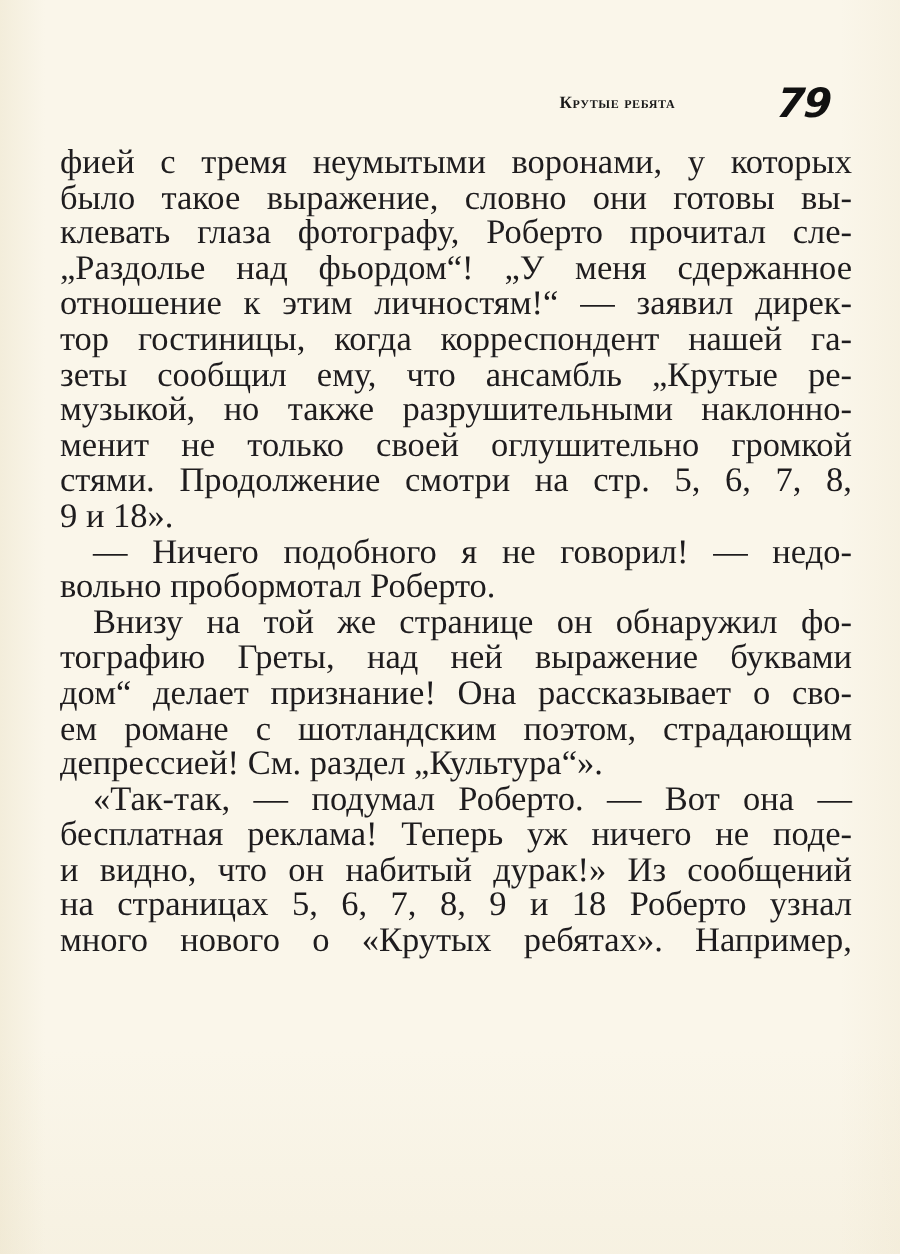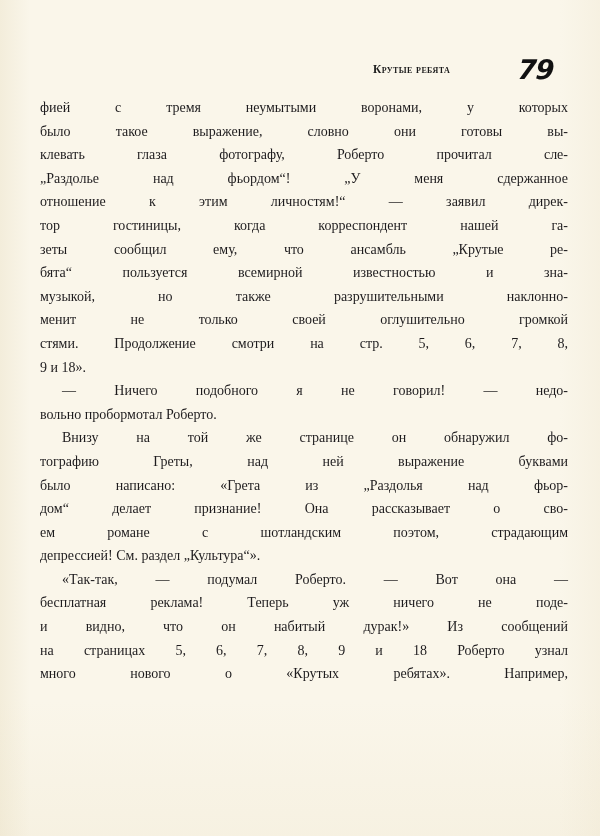--- a/index.html
+++ b/index.html
@@ -54,21 +54,21 @@
       letter-spacing: -1px;
       color: #111;
       transform: skewX(-4deg);
       white-space: nowrap;
     }
     .text-block {
       position: absolute;
       left: 40px;
       top: 96px;
       width: 528px;
-      font-size: 14px;
+      font-size: 23px;
       line-height: 23.6px;
     }
     .line {
       display: block;
       height: 23.6px;
       white-space: nowrap;
       text-align: justify;
       text-align-last: justify;
     }
     .line.last {
@@ -89,30 +89,28 @@
   </div>
 
   <div class="text-block" id="text-block">
     <span class="line">фией с тремя неумытыми воронами, у которых</span>
     <span class="line">было такое выражение, словно они готовы вы-</span>
     <span class="line">клевать глаза фотографу, Роберто прочитал сле-</span>
     <span class="line">„Раздолье над фьордом“! „У меня сдержанное</span>
     <span class="line">отношение к этим личностям!“ — заявил дирек-</span>
     <span class="line">тор гостиницы, когда корреспондент нашей га-</span>
     <span class="line">зеты сообщил ему, что ансамбль „Крутые ре-</span>
-    <span class="line">бята“ пользуется всемирной известностью и зна-</span>
     <span class="line">музыкой, но также разрушительными наклонно-</span>
     <span class="line">менит не только своей оглушительно громкой</span>
     <span class="line">стями. Продолжение смотри на стр. 5, 6, 7, 8,</span>
     <span class="line last">9 и 18».</span>
     <span class="line indent">— Ничего подобного я не говорил! — недо-</span>
     <span class="line last">вольно пробормотал Роберто.</span>
     <span class="line indent">Внизу на той же странице он обнаружил фо-</span>
     <span class="line">тографию Греты, над ней выражение буквами</span>
-    <span class="line">было написано: «Грета из „Раздолья над фьор-</span>
     <span class="line">дом“ делает признание! Она рассказывает о сво-</span>
     <span class="line">ем романе с шотландским поэтом, страдающим</span>
     <span class="line last">депрессией! См. раздел „Культура“».</span>
     <span class="line indent">«Так-так, — подумал Роберто. — Вот она —</span>
     <span class="line">бесплатная реклама! Теперь уж ничего не поде-</span>
     <span class="line">и видно, что он набитый дурак!» Из сообщений</span>
     <span class="line">на страницах 5, 6, 7, 8, 9 и 18 Роберто узнал</span>
     <span class="line">много нового о «Крутых ребятах». Например,</span>
   </div>
 </div>

